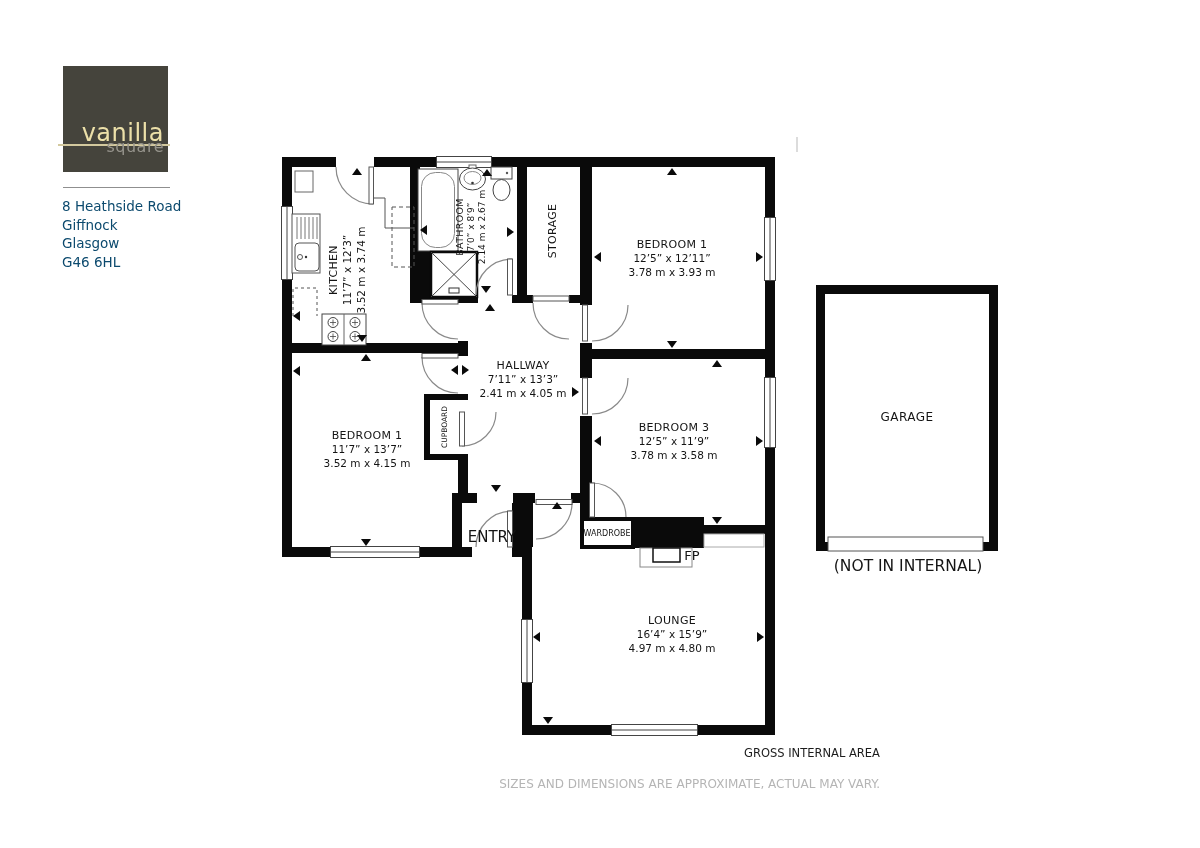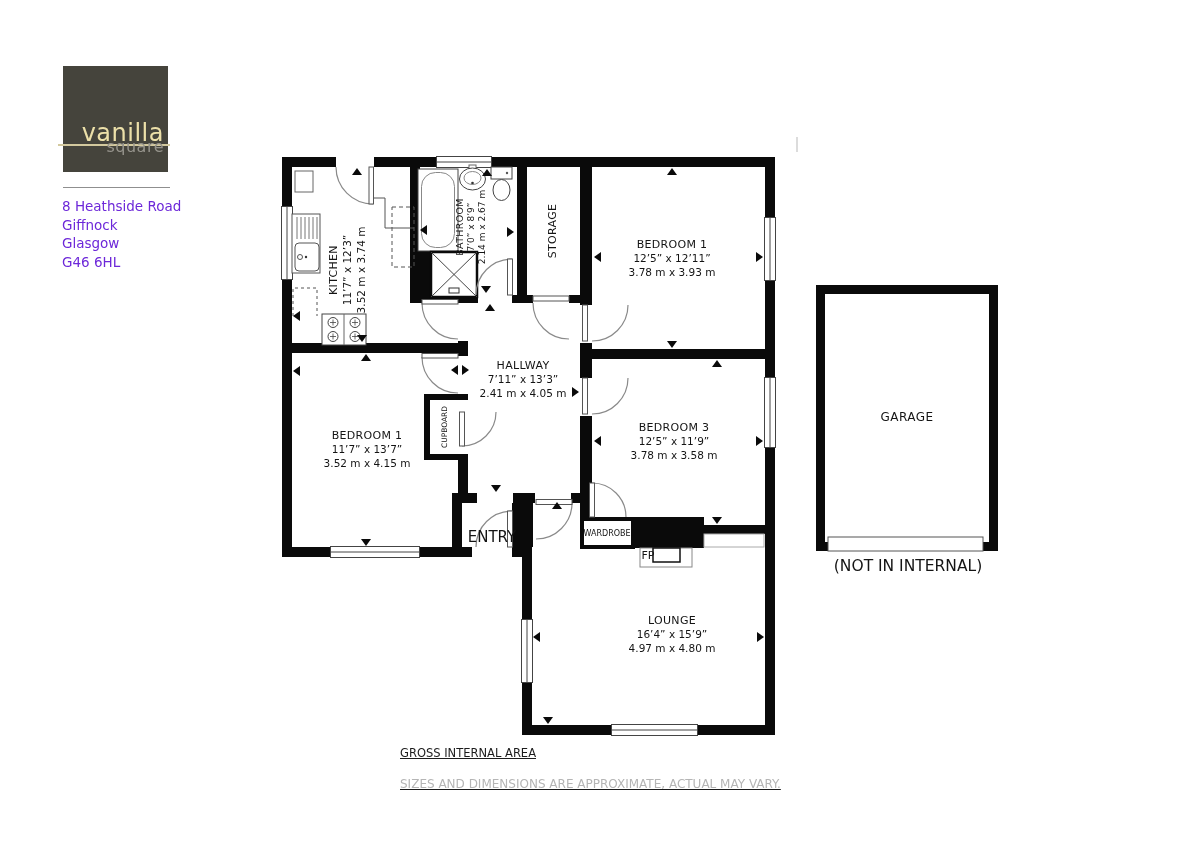--- a/index.html
+++ b/index.html
@@ -6,34 +6,34 @@
   body{width:1200px;height:848px;overflow:hidden;font-family:"DejaVu Sans",sans-serif;}
   .canvas{position:relative;width:1200px;height:848px;background:#fff;}
   svg{position:absolute;left:0;top:0;}
 
   
   .logo{position:absolute;left:63px;top:66px;width:105px;height:106px;background:#45443c;text-align:right;}
   .logo .rule{position:absolute;left:-5px;top:78px;width:112px;height:2px;background:#d3c99e;}
   .logo .primary{position:absolute;right:4px;top:53px;font-size:24px;color:#ece0a9;letter-spacing:.5px;}
   .logo .secondary{position:absolute;right:4px;top:71px;font-size:16px;color:#96948c;letter-spacing:.5px;}
   .divider{position:absolute;left:63px;top:187px;width:107px;height:1px;background:#8f8f8f;}
-  .address{position:absolute;left:62px;top:197px;font-size:13.5px;line-height:18.5px;color:#6d28d9;}
+  .address{position:absolute;left:62px;top:197px;font-size:13.5px;line-height:18.5px;color:#0c4a6e;}
 
   
   .room-label{position:absolute;transform:translate(-50%,-50%);text-align:center;color:#141414;white-space:nowrap;}
   .room-label.rot{transform:translate(-50%,-50%) rotate(-90deg);}
   .rname{font-size:11px;line-height:14px;letter-spacing:.3px;}
   .rdim{font-size:10.5px;line-height:13.5px;}
   .sm .rname{font-size:9.5px;line-height:11.5px;}
   .sm .rdim{font-size:9px;line-height:11px;}
   .tag{position:absolute;transform:translate(-50%,-50%);text-align:center;color:#141414;white-space:nowrap;}
   .tag.rot{transform:translate(-50%,-50%) rotate(-90deg);}
 
   
-  .footer{position:absolute;left:400px;top:746px;width:480px;text-align:left;color:#1c1c1c;text-decoration:underline;}
+  .footer{position:absolute;left:400px;top:746px;width:480px;text-align:right;color:#1c1c1c;}
   .footer .f1{font-size:11.5px;line-height:15px;}
   .footer .f2{font-size:12px;line-height:16px;}
   .footer .f3{font-size:12px;line-height:16px;margin-top:15px;}
 
   .stray{position:absolute;left:796px;top:137px;width:2px;height:15px;background:#dcdcdc;}
 </style>
 </head>
 <body>
 
 <div class="canvas">
@@ -272,21 +272,21 @@
 
   <div class="room-label" style="left:672px;top:634px">
     <div class="rname">LOUNGE</div>
     <div class="rdim">16’4” x 15’9”</div>
     <div class="rdim">4.97 m x 4.80 m</div>
   </div>
 
   <div class="tag rot" style="left:444px;top:427px;font-size:7.5px">CUPBOARD</div>
   <div class="tag" style="left:492px;top:537px;font-size:15px">ENTRY</div>
   <div class="tag" style="left:607px;top:533px;font-size:8px">WARDROBE</div>
-  <div class="tag" style="left:648px;top:555px;font-size:11px">FP</div>
+  <div class="tag" style="left:692px;top:555px;font-size:13px">FP</div>
   <div class="tag" style="left:907px;top:417px;font-size:12px;letter-spacing:.5px">GARAGE</div>
   <div class="tag" style="left:908px;top:566px;font-size:15.5px">(NOT IN INTERNAL)</div>
 
   <div class="footer">
     <div class="f1">GROSS INTERNAL AREA</div>
     <div class="f3" style="color:#b5b5b5">SIZES AND DIMENSIONS ARE APPROXIMATE, ACTUAL MAY VARY.</div>
   </div>
 
 </div>
 

